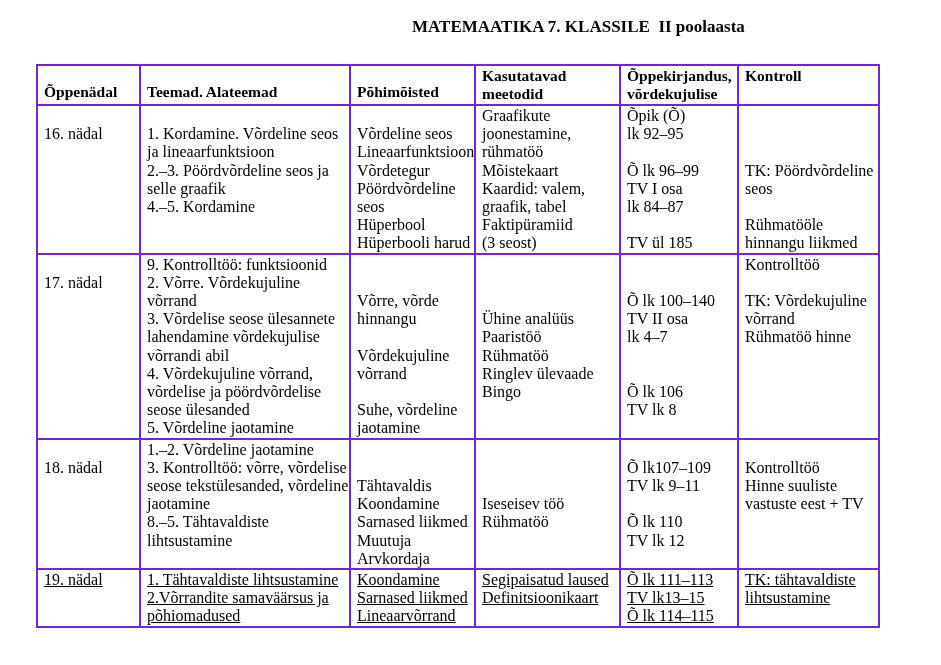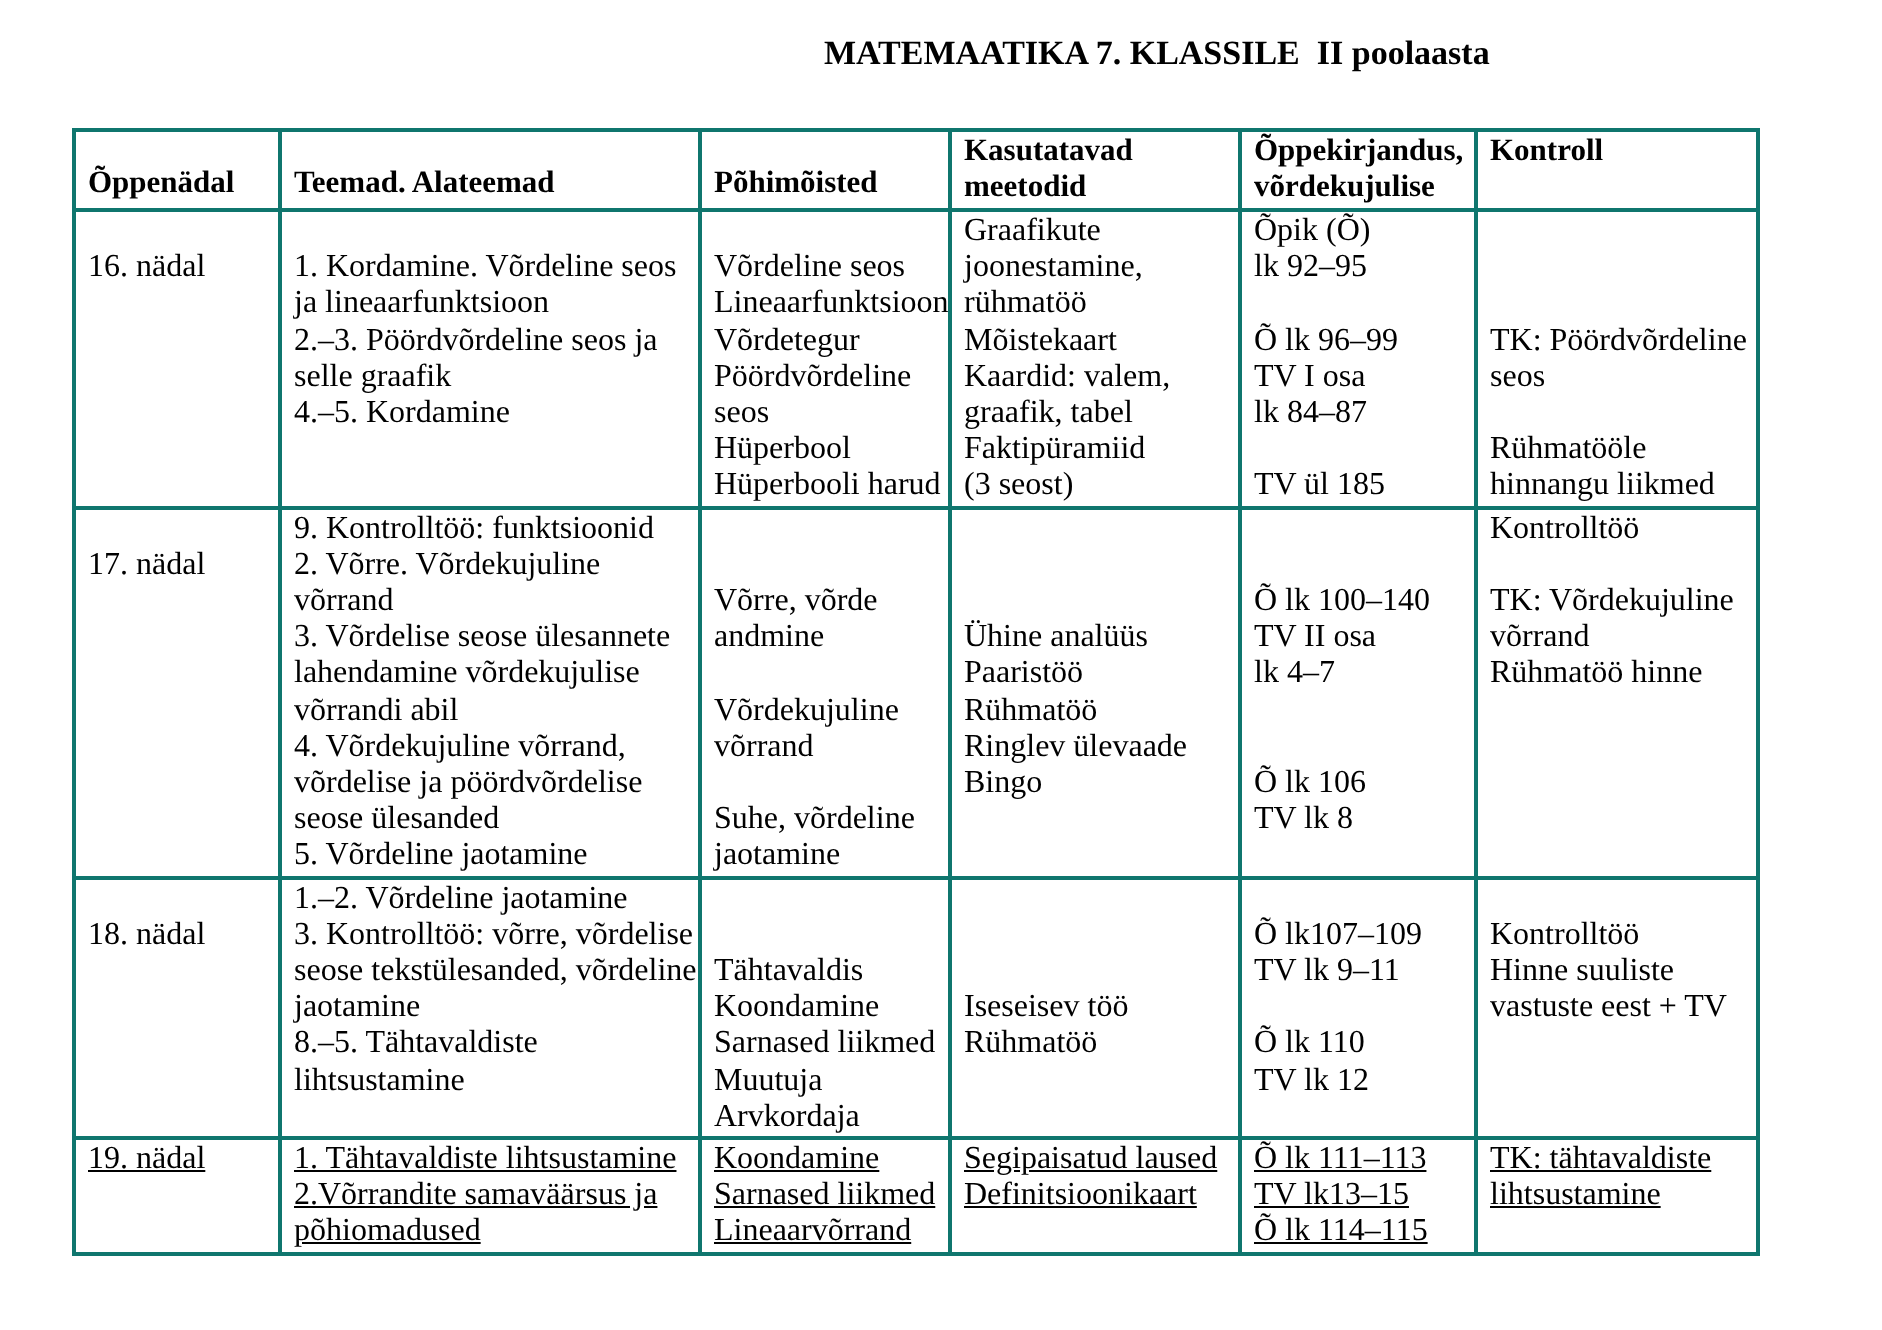--- a/index.html
+++ b/index.html
@@ -24,21 +24,21 @@
   }
   table.curriculum {
     position: absolute;
     left: 36px;
     top: 64px;
     border-collapse: collapse;
     table-layout: fixed;
     width: 842px;
   }
   th, td {
-    border: 2px solid #0f766e;
+    border: 2px solid #6d28d9;
     vertical-align: top;
     padding: 1px 8px 0 6px;
     font-size: 16px;
     line-height: 18.2px;
     white-space: nowrap;
     overflow: hidden;
     font-weight: normal;
     text-align: left;
   }
   th {
@@ -167,21 +167,21 @@
           <div class="line">võrrandi abil</div>
           <div class="line">4. Võrdekujuline võrrand,</div>
           <div class="line">võrdelise ja pöördvõrdelise</div>
           <div class="line">seose ülesanded</div>
           <div class="line">5. Võrdeline jaotamine</div>
         </td>
         <td>
           <div class="line">&nbsp;</div>
           <div class="line">&nbsp;</div>
           <div class="line">Võrre, võrde</div>
-          <div class="line">andmine</div>
+          <div class="line">hinnangu</div>
           <div class="line">&nbsp;</div>
           <div class="line">Võrdekujuline</div>
           <div class="line">võrrand</div>
           <div class="line">&nbsp;</div>
           <div class="line">Suhe, võrdeline</div>
           <div class="line">jaotamine</div>
         </td>
         <td>
           <div class="line">&nbsp;</div>
           <div class="line">&nbsp;</div>

